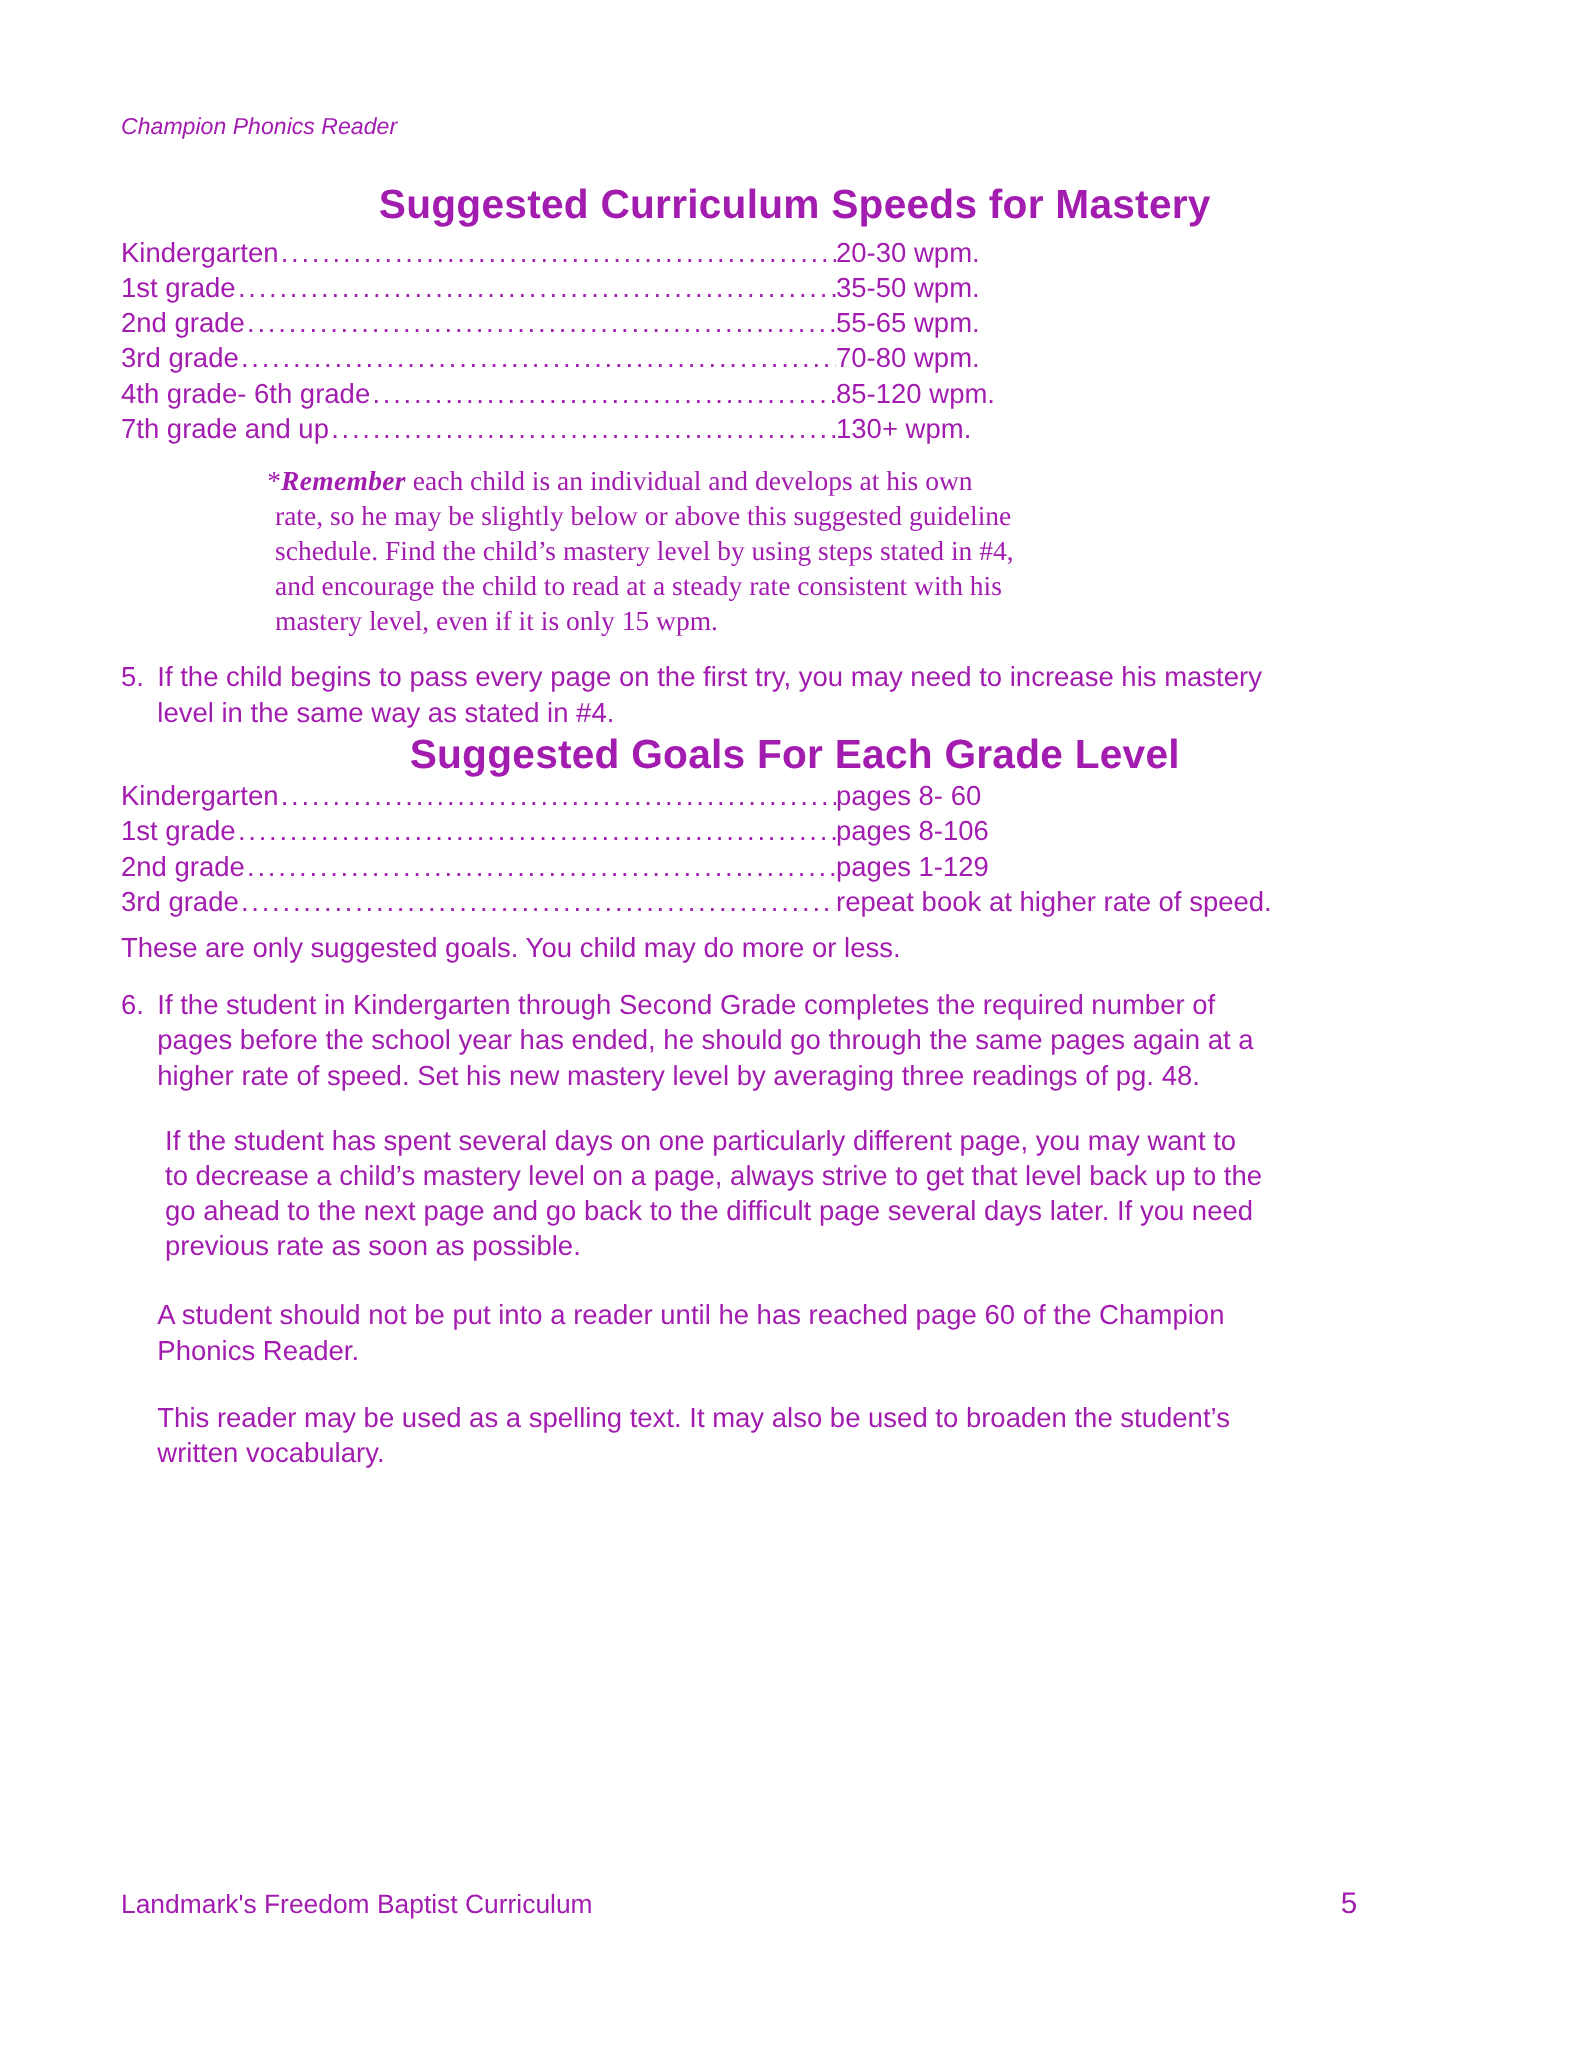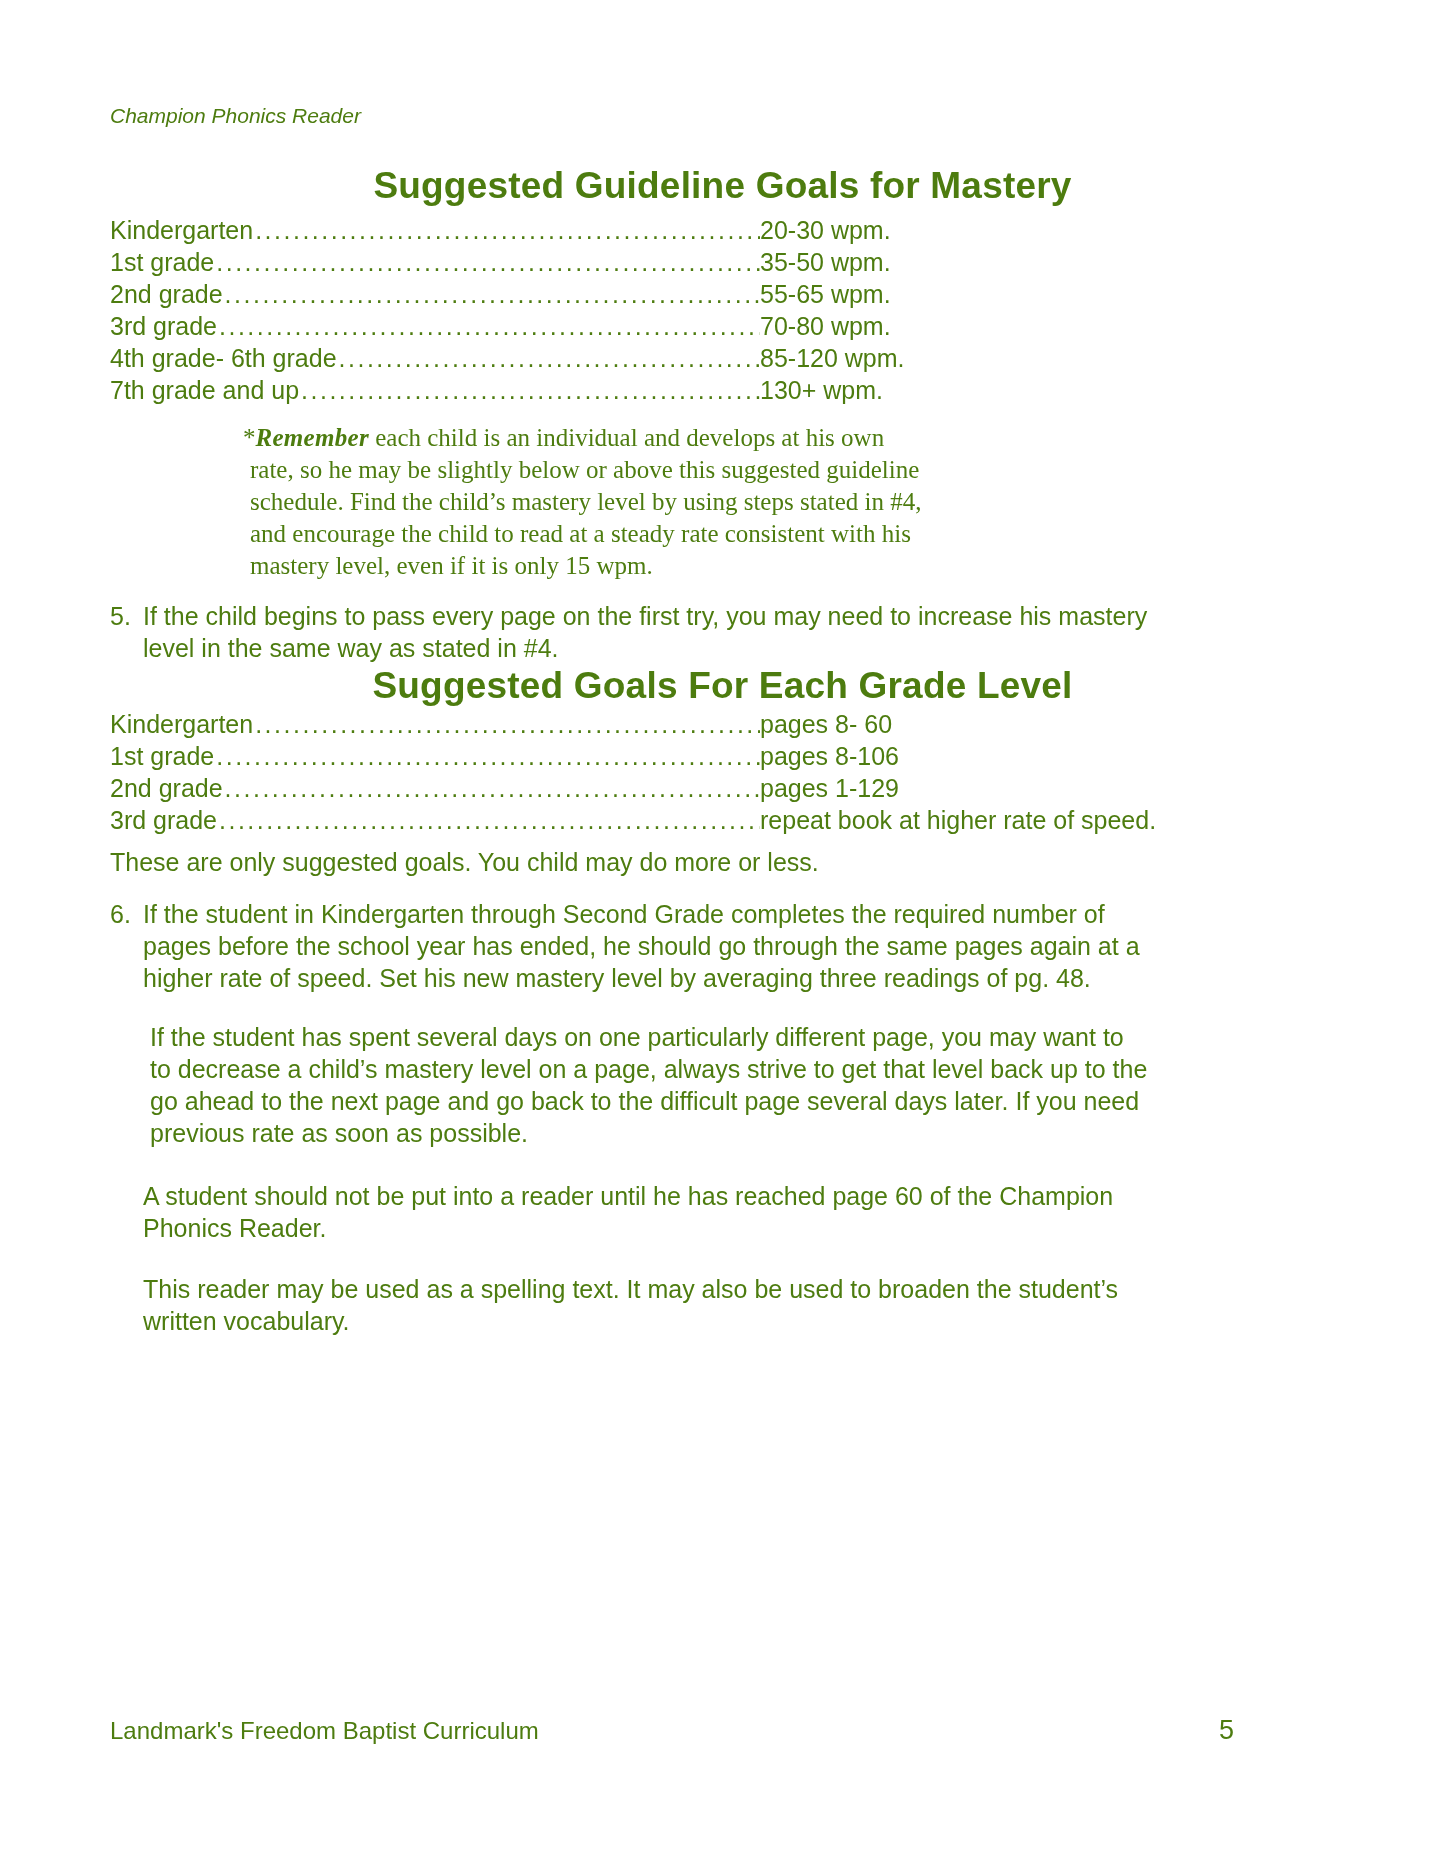--- a/index.html
+++ b/index.html
@@ -5,21 +5,21 @@
   html,body { margin:0; padding:0; background:#e9e9e9; }
   .page {
     position:relative;
     width:1445px; height:1870px;
     margin:0 auto;
     background:#ffffff;
     box-sizing:border-box;
     padding:104px 0 0 110px;
     font-family:"Liberation Sans","DejaVu Sans",sans-serif;
     font-size:25px; line-height:32px;
-    color:#4d7c0f;
+    color:#a21caf;
     overflow:hidden;
   }
   .running-header { font-size:21px; line-height:24px; font-style:italic; }
   .sec-title {
     width:1225px; margin:36px 0 0 0;
     font-size:37px; line-height:44px; font-weight:bold;
     text-align:center; letter-spacing:0.2px;
   }
   .sec-title.second { margin-top:0; }
   .dotlist { margin-top:6px; }
@@ -49,21 +49,21 @@
   .footer-text { font-size:24px; line-height:32px; }
   .page-number { font-size:27px; line-height:32px; }
 </style>
 </head>
 <body>
 
 <div class="page">
 
   <div class="running-header">Champion Phonics Reader</div>
 
-  <div class="sec-title">Suggested Guideline Goals for Mastery</div>
+  <div class="sec-title">Suggested Curriculum Speeds for Mastery</div>
 
   <div class="dotlist">
     <div class="dotrow">
       <div class="label-leader">
           <span class="row-label">Kindergarten</span>
           <span class="leader">................................................................................................................................................................</span>
         </div>
       <span class="row-value">20-30 wpm.</span>
     </div>
     <div class="dotrow">

